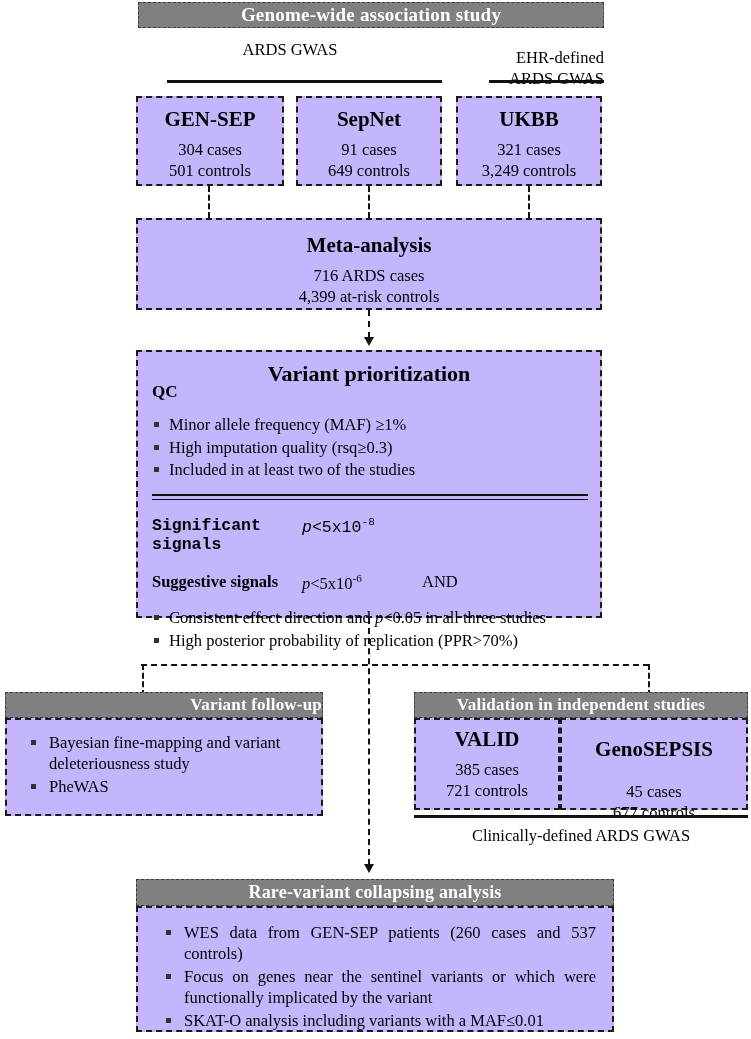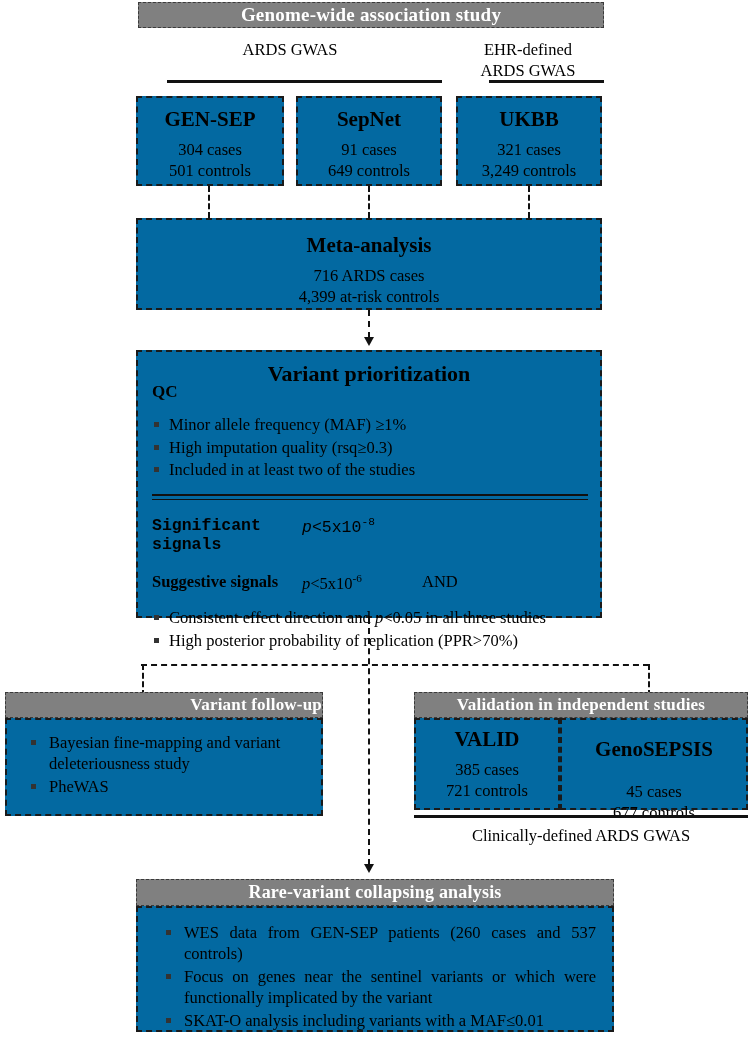--- a/index.html
+++ b/index.html
@@ -26,21 +26,21 @@
     border: 1px dashed #3a3a3a;
     display: flex;
     align-items: center;
     justify-content: center;
     letter-spacing: 0.2px;
   }
 
   
   .dbox {
     border: 2px dashed #1a1a1a;
-    background: #0369a1;
+    background: #c4b5fd;
   }
 
   .study-title {
     font-weight: bold;
     text-align: center;
     font-size: 21px;
     line-height: 1.1;
   }
   .study-line {
     text-align: center;
@@ -121,21 +121,21 @@
 
 <div class="abs banner" style="left:138px; top:2px; width:466px; height:26px; font-size:19px;">
   <span>Genome-wide association study</span>
 </div>
 
 <div class="abs grp-label" style="left:138px; top:40px; width:304px;">
   <div>ARDS GWAS</div>
 </div>
 <div class="abs rule2" style="left:167px; top:80px; width:275px;"></div>
 
-<div class="abs grp-label" style="left:452px; top:40px; width:152px;">
+<div class="abs grp-label" style="left:452px; top:48px; width:152px;text-align:right;">
   <div>EHR-defined</div>
   <div>ARDS GWAS</div>
 </div>
 <div class="abs rule2" style="left:489px; top:80px; width:115px;"></div>
 
 <div class="abs dbox" style="left:136px; top:96px; width:148px; height:90px; padding-top:10px;">
   <div class="study-title">GEN-SEP</div>
   <div class="study-line" style="margin-top:8px;">304 cases</div>
   <div class="study-line">501 controls</div>
 </div>

